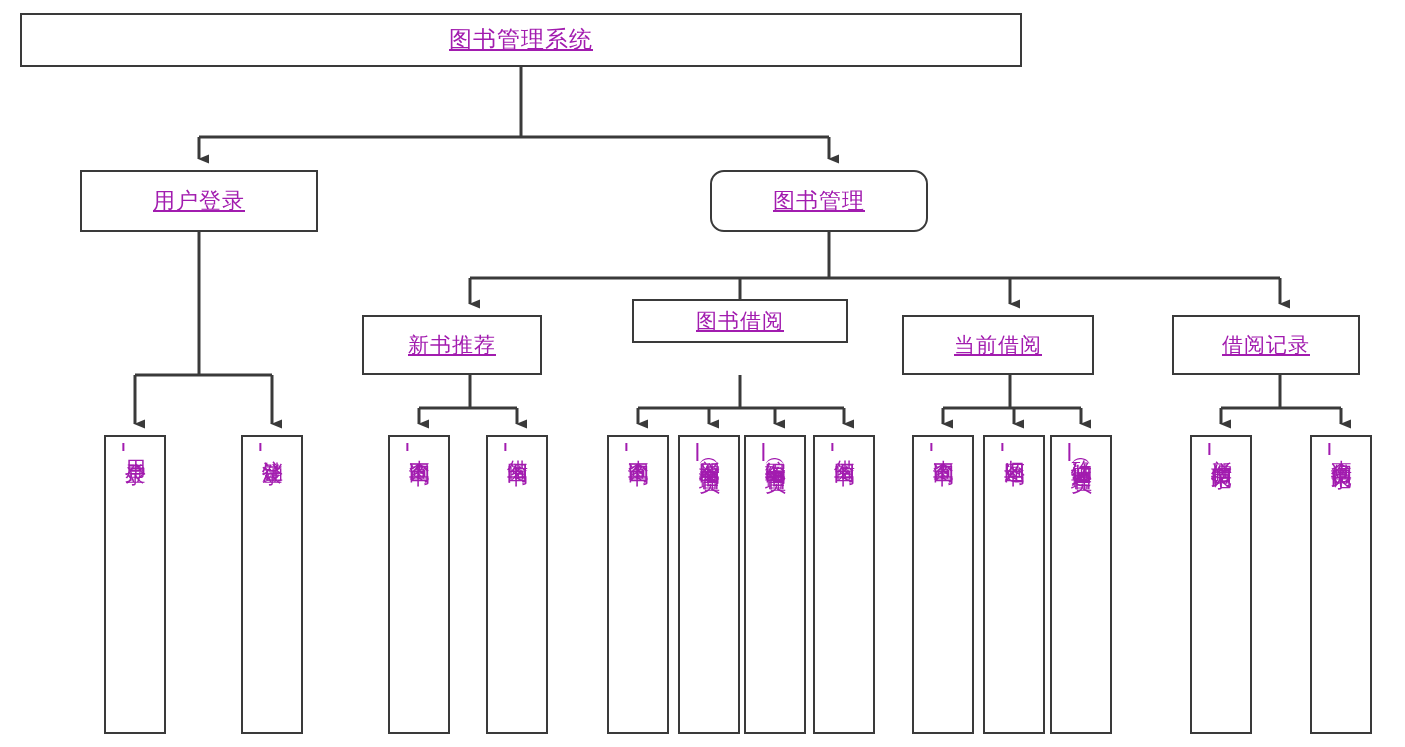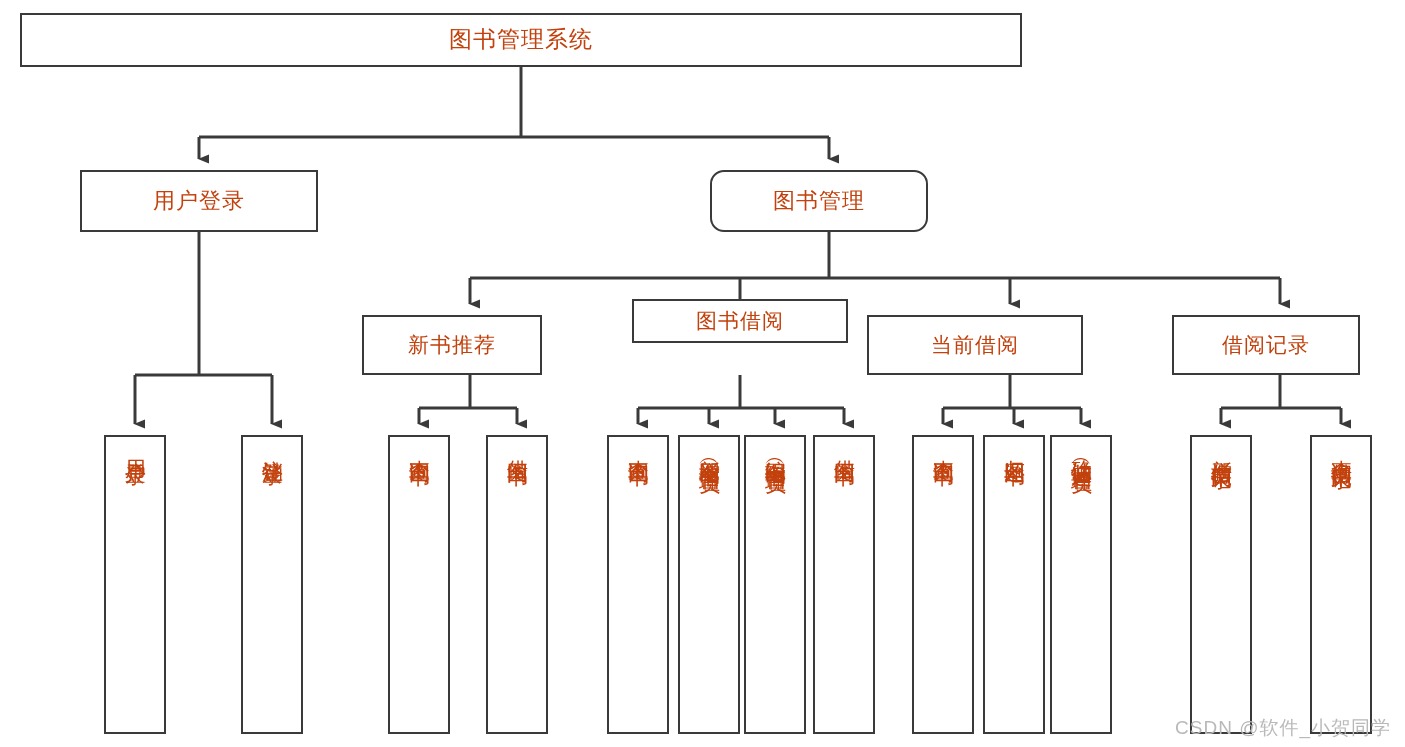--- a/index.html
+++ b/index.html
@@ -27,22 +27,23 @@
     pointer-events: none;
   }
   .node {
     position: absolute;
     box-sizing: border-box;
     border: 2px solid #3a3a3a;
     background: #ffffff;
     display: flex;
     align-items: center;
     justify-content: center;
-    color: #c2410c;
+    color: #a21caf;
     line-height: 1.18;
+    text-decoration: underline;
   }
   .node.root {
     font-size: 23px;
   }
   .node.level2 {
     font-size: 22px;
   }
   .node.level3 {
     font-size: 21px;
   }
@@ -131,21 +132,21 @@
       </div>
       <div class="node level2" style="left: 710px; top: 170px; width: 218px; height: 62px; border-radius: 14px;">
         <span class="htext">图书管理</span>
       </div>
       <div class="node level3" style="left: 362px; top: 315px; width: 180px; height: 60px;">
         <span class="htext">新书推荐</span>
       </div>
       <div class="node level3" style="left: 632px; top: 299px; width: 216px; height: 44px;">
         <span class="htext">图书借阅</span>
       </div>
-      <div class="node level3" style="left: 867px; top: 315px; width: 216px; height: 60px;">
+      <div class="node level3" style="left: 902px; top: 315px; width: 192px; height: 60px;">
         <span class="htext">当前借阅</span>
       </div>
       <div class="node level3" style="left: 1172px; top: 315px; width: 188px; height: 60px;">
         <span class="htext">借阅记录</span>
       </div>
       <div class="node leaf" style="left: 104px; top: 435px; width: 62px; height: 299px;">
         <span class="vtext">用户登录</span>
       </div>
       <div class="node leaf" style="left: 241px; top: 435px; width: 62px; height: 299px;">
         <span class="vtext">注销登录</span>
@@ -178,14 +179,13 @@
         <span class="vtext">确认归还（管理员）</span>
       </div>
       <div class="node leaf" style="left: 1190px; top: 435px; width: 62px; height: 299px;">
         <span class="vtext">新增借阅记录</span>
       </div>
       <div class="node leaf" style="left: 1310px; top: 435px; width: 62px; height: 299px;">
         <span class="vtext">查询借阅记录</span>
       </div>
     </div>
 
-  <div id="watermark">CSDN @软件_小贺同学</div>
 </div>
 
 </body></html>

